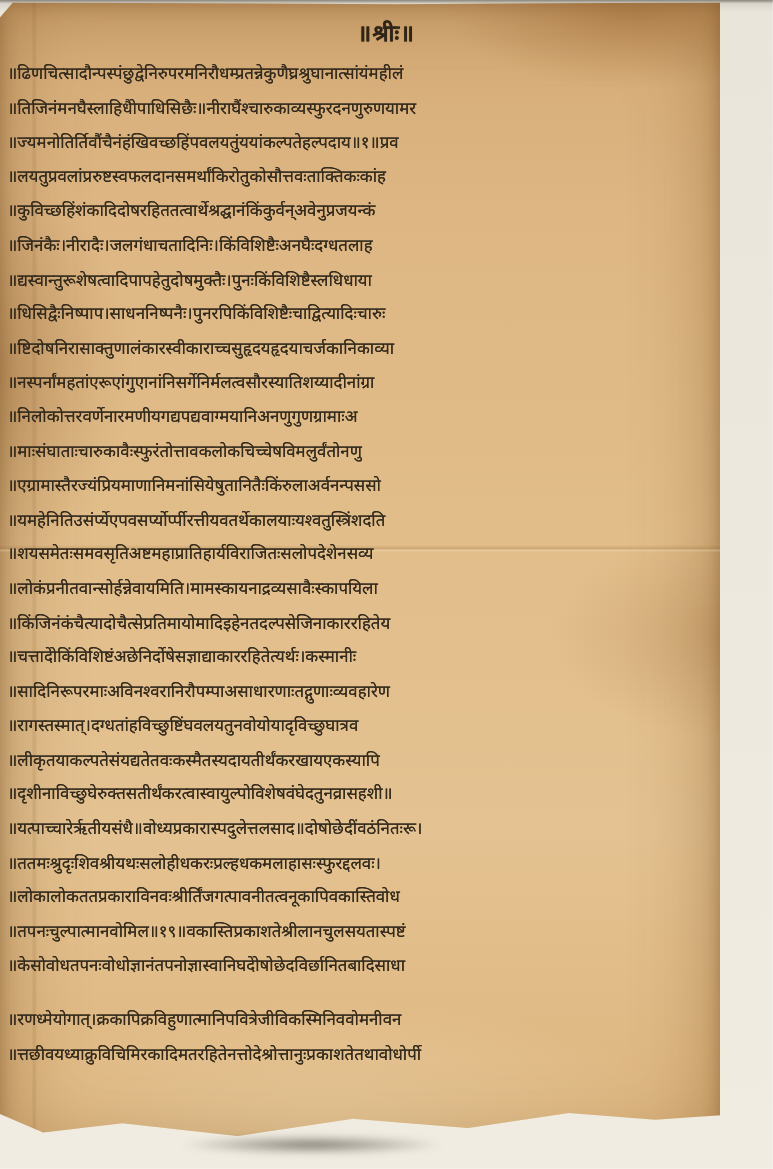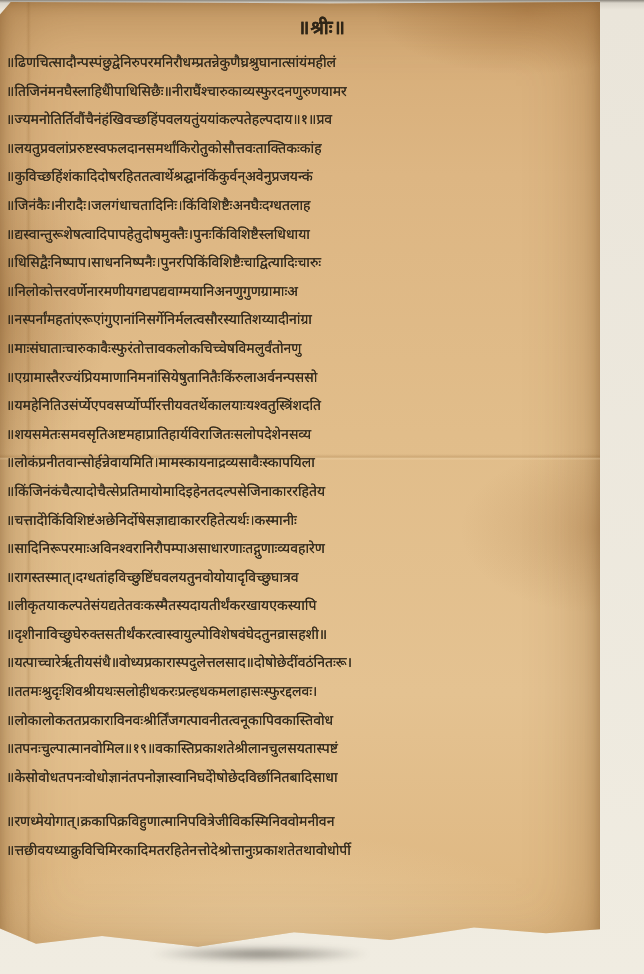--- a/index.html
+++ b/index.html
@@ -50,22 +50,23 @@
   <div class="content">
     <div class="invocation">॥श्रीः॥</div>
     <div class="line" style="transform: scaleX(1);">॥ढिणचित्सादौन्पस्पंछुद्वेनिरुपरमनिरौधम्प्रतन्नेकुणैघ्रश्रुघानात्सांयंमहीलं</div>
     <div class="line" style="transform: scaleX(1);">॥तिजिनंमनघैस्लाहिधैोपाधिसिछैः॥नीराघैंश्चारुकाव्यस्फुरदनणुरुणयामर</div>
     <div class="line" style="transform: scaleX(1);">॥ज्यमनोतिर्तिवौंचैनंहंखिवच्छहिंपवलयतुंययांकल्पतेहल्पदाय॥१॥प्रव</div>
     <div class="line" style="transform: scaleX(1);">॥लयतुप्रवलांप्ररुष्टस्वफलदानसमर्थांकिरोतुकोसौत्तवःताक्तिकःकांह</div>
     <div class="line" style="transform: scaleX(1);">॥कुविच्छहिंशंकादिदोषरहिततत्वार्थेश्रद्घानंकिंकुर्वन्अवेनुप्रजयन्कं</div>
     <div class="line" style="transform: scaleX(1);">॥जिनंकैः।नीरादैः।जलगंधाचतादिनिः।किंविशिष्टैःअनघैःदग्धतलाह</div>
     <div class="line" style="transform: scaleX(1);">॥द्यस्वान्तुरूशेषत्वादिपापहेतुदोषमुक्तैः।पुनःकिंविशिष्टैस्लधिधाया</div>
     <div class="line" style="transform: scaleX(1);">॥धिसिद्वैःनिष्पाप।साधननिष्पनैः।पुनरपिकिंविशिष्टैःचाद्वित्यादिःचारुः</div>
+    <div class="line" style="transform: scaleX(1);">॥ष्टिदोषनिरासाक्तुणालंकारस्वीकाराच्चसुहृदयहृदयाचर्जकानिकाव्या</div>
+    <div class="line" style="transform: scaleX(1);">॥नस्पर्नांमहतांएरूएांगुएानांनिसर्गेनिर्मलत्वसौरस्यातिशय्यादीनांग्रा</div>
     <div class="line" style="transform: scaleX(1);">॥निलोकोत्तरवर्णेनारमणीयगद्यपद्यवाग्मयानिअनणुगुणग्रामाःअ</div>
-    <div class="line" style="transform: scaleX(1);">॥नस्पर्नांमहतांएरूएांगुएानांनिसर्गेनिर्मलत्वसौरस्यातिशय्यादीनांग्रा</div>
     <div class="line" style="transform: scaleX(1);">॥माःसंघाताःचारुकावैःस्फुरंतोत्तावकलोकचिच्चेषविमलुर्वंतोनणु</div>
     <div class="line" style="transform: scaleX(1);">॥एग्रामास्तैरज्यंप्रियमाणानिमनांसियेषुतानितैःकिंरुलाअर्वनन्पससो</div>
     <div class="line" style="transform: scaleX(1);">॥यमहेनितिउसंर्प्येएपवसर्प्योर्प्पीरत्तीयवतर्थेकालयाःयश्वतुस्त्रिंशदति</div>
     <div class="line" style="transform: scaleX(1);">॥शयसमेतःसमवसृतिअष्टमहाप्रातिहार्यविराजितःसलोपदेशेनसव्य</div>
     <div class="line" style="transform: scaleX(1);">॥लोकंप्रनीतवान्सोर्हन्नेवायमिति।मामस्कायनाद्रव्यसावैःस्कापयिला</div>
     <div class="line" style="transform: scaleX(1);">॥किंजिनंकंचैत्यादोचैत्सेप्रतिमायोमादिइहेनतदल्पसेजिनाकाररहितेय</div>
     <div class="line" style="transform: scaleX(1);">॥चत्तादेोकिंविशिष्टंअछेनिर्दोषेसज्ञाद्याकाररहितेत्यर्थः।कस्मानीः</div>
     <div class="line" style="transform: scaleX(1);">॥सादिनिरूपरमाःअविनश्वरानिरौपम्पाअसाधारणाःतद्गुणाःव्यवहारेण</div>
     <div class="line" style="transform: scaleX(1);">॥रागस्तस्मात्।दग्धतांहविच्छुष्टिंघवलयतुनवोयोयादृविच्छुघात्रव</div>
     <div class="line" style="transform: scaleX(1);">॥लीकृतयाकल्पतेसंयद्यतेतवःकस्मैतस्यदायतीर्थंकरखायएकस्यापि</div>

